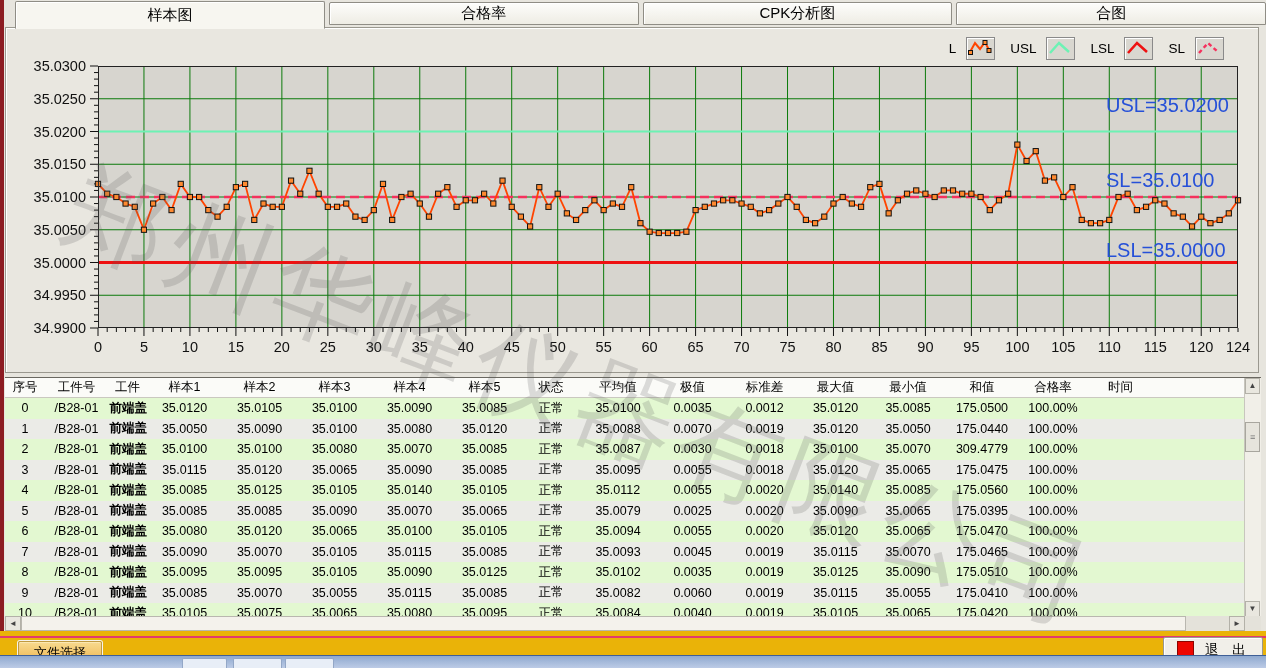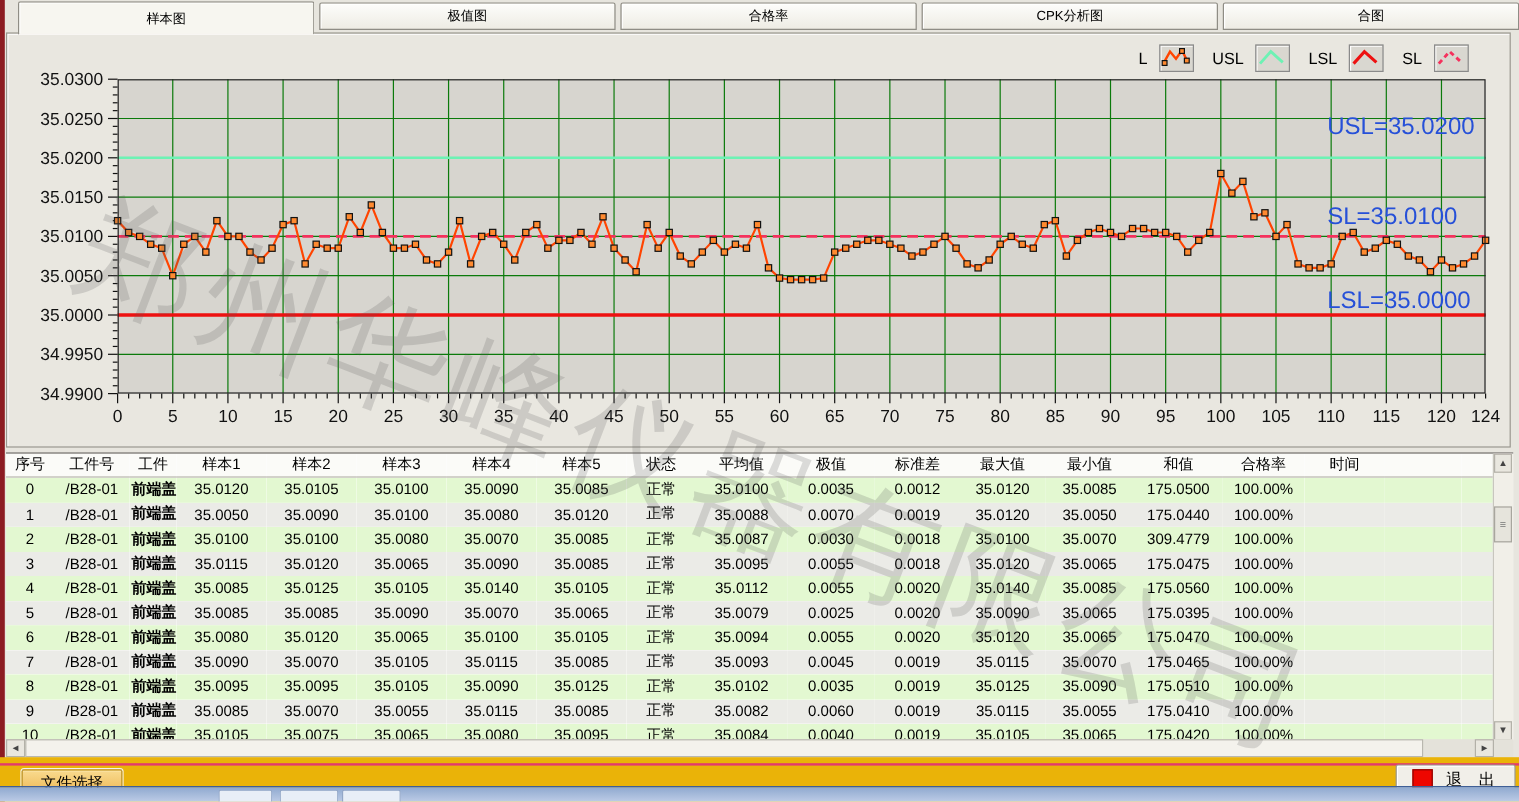--- a/index.html
+++ b/index.html
@@ -4,21 +4,21 @@
 <style>
   html,body{margin:0;padding:0;}
   .screen{position:relative;width:1266px;height:668px;background:#e7e5de;overflow:hidden;
           font-family:"Liberation Sans","DejaVu Sans",sans-serif;color:#000;}
   .red-edge{position:absolute;left:0;top:0;width:4px;height:100%;background:#8c1c22;}
   
   .tabbar{position:absolute;left:0;top:0;width:1266px;height:27px;padding-left:15px;box-sizing:border-box;
           display:flex;gap:4px;z-index:3;}
   .tab{flex:1;height:21px;margin-top:2px;background:linear-gradient(#fdfdfb,#eeece4);
        border:1px solid #8f8d85;border-radius:2px 2px 0 0;display:flex;align-items:center;justify-content:center;
-       font-size:11px;cursor:default;box-shadow:inset 1px 1px 0 #fff;}
+       font-size:15px;cursor:default;box-shadow:inset 1px 1px 0 #fff;}
   .tab.active{height:26px;margin-top:1px;background:#f7f6f0;border-bottom:1px solid #f7f6f0;z-index:4;}
   
   .chart-panel{position:absolute;left:5px;top:27px;width:1252px;height:344px;background:#e9e7e0;
                border:1px solid #9a988f;box-shadow:inset 1px 1px 0 #fff;z-index:1;}
   .legend{position:absolute;top:9px;right:34px;display:flex;align-items:center;gap:15px;}
   .legend-item{display:flex;align-items:center;gap:10px;}
   .legend-label{font-size:13.5px;}
   .legend-icon{width:27px;height:21px;background:#d9d7d0;border:1px solid #8a8a8a;box-shadow:inset 1px 1px 0 #fff;}
   .plot-wrap{position:absolute;left:92px;top:38px;width:1140px;height:262px;}
   .plot-wrap svg{overflow:visible;background:#d7d5cf;display:block;}
@@ -67,21 +67,20 @@
             border-radius:2px 2px 0 0;box-sizing:border-box;}
 </style>
 </head>
 <body>
 
 <div class="screen">
   <div class="red-edge"></div>
 
   <div class="tabbar">
     <div class="tab active">样本图</div>
-    <div class="tab">极值图</div>
     <div class="tab">合格率</div>
     <div class="tab">CPK分析图</div>
     <div class="tab">合图</div>
   </div>
 
   <div class="chart-panel">
     <div class="legend">
       <div class="legend-item">
         <span class="legend-label">L</span>
         <span class="legend-icon">

